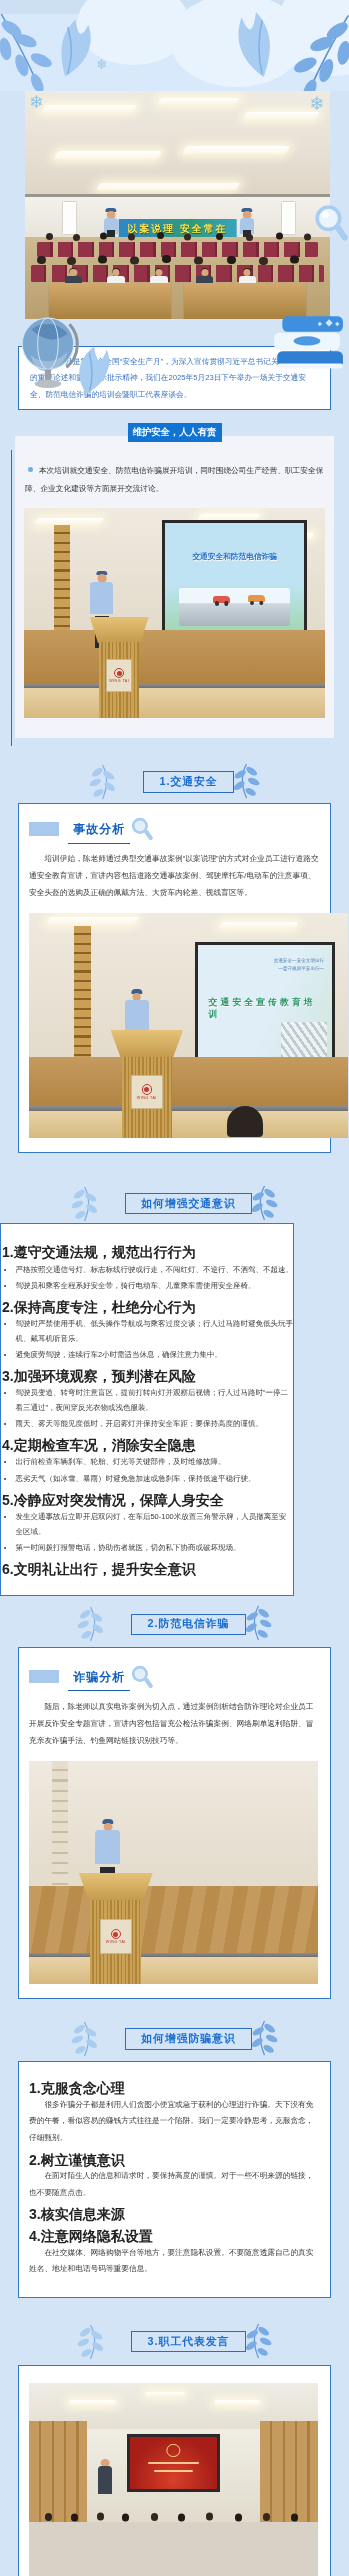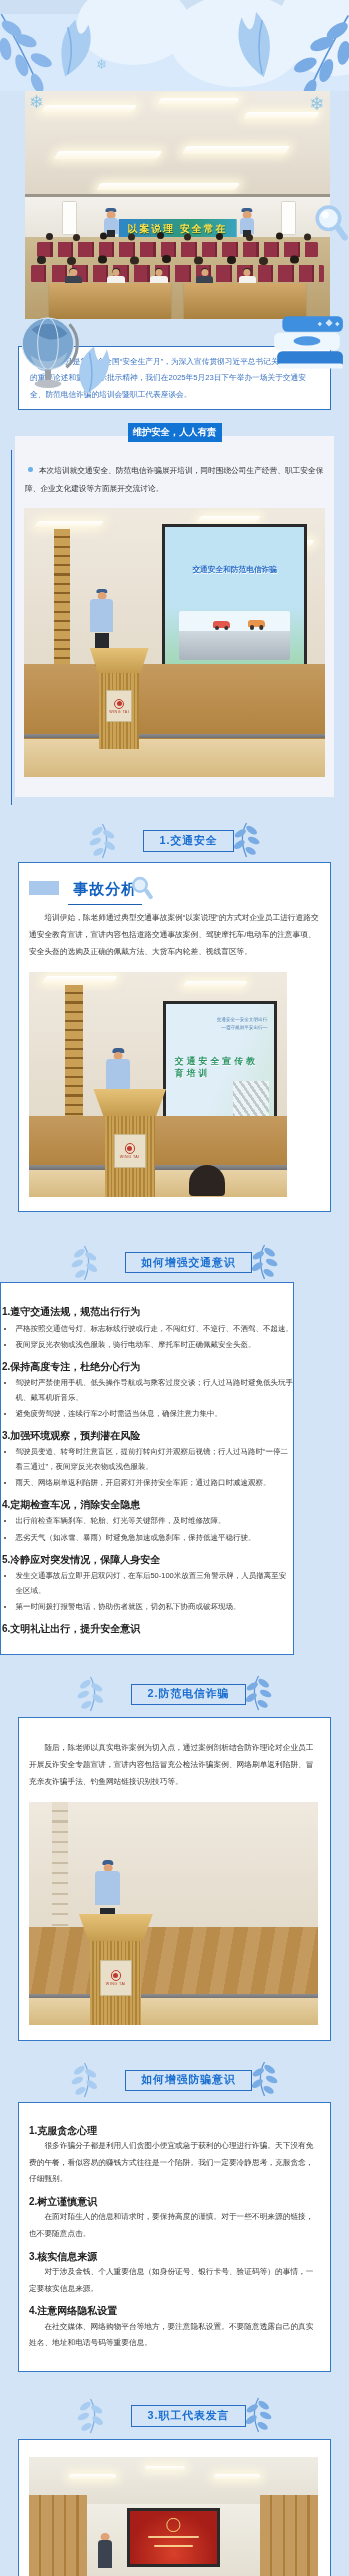--- a/index.html
+++ b/index.html
@@ -92,25 +92,25 @@
   .dot{display:inline-block;width:4.6px;height:4.6px;border-radius:50%;background:#6ab0e8;margin:0 6.2px 1px 3.1px;}
   
   .sec-hdr{position:relative;width:fit-content;margin:0 auto;padding-left:28px;}
   .sec-box{border:0.5px solid #2a6ec4;padding:2.6px 15.5px;font-size:10.8px;font-weight:bold;color:#1a6ed0;letter-spacing:1px;white-space:nowrap;}
   .sec-hdr .leaf-svg.l{left:-28px;top:-7.2px;}
   .sec-hdr .leaf-svg.r{right:-28px;top:-8.2px;transform:scaleX(-1);}
   
   .card{width:291px;margin:0 auto;background:#fff;border:1px solid #3379c8;padding:17.5px 10.3px 14.4px 10.3px;}
   .label-row{position:relative;height:17.5px;margin-bottom:11.3px;}
   .label-block{position:absolute;left:0;top:1px;width:30px;height:13.4px;background:#a8c8ec;}
-  .label-text{position:absolute;left:39px;top:0;font-size:15px;font-weight:bold;color:#1260c0;letter-spacing:1px;border-bottom:1.5px solid #1b5fb0;padding:0 5.2px 4.1px 5.2px;}
+  .label-text{position:absolute;left:39px;top:0;font-size:12px;font-weight:bold;color:#1260c0;letter-spacing:1px;border-bottom:1.5px solid #1b5fb0;padding:0 5.2px 4.1px 5.2px;}
   .mag{position:absolute;left:101px;top:-4.1px;}
   .body-par{font-size:7.7px;line-height:17px;color:#3a3a3a;margin:0;}
   .tips{margin:0;padding:0 0 0 1px;}
-  .tip-title{font-size:10px;font-weight:bold;color:#222;line-height:15.5px;margin-top:6.2px;}
+  .tip-title{font-size:14px;font-weight:bold;color:#222;line-height:15.5px;margin-top:6.2px;}
   .tip-title:first-child{margin-top:0;}
   .tips ul{margin:2.1px 0 2.1px 13.4px;padding:0;}
   .tips li{font-size:7.5px;line-height:14.4px;color:#3a3a3a;margin:2.1px 0;}
   .fraud-par{font-size:7.7px;line-height:16.5px;color:#3a3a3a;margin:0 0 2.1px 0;text-indent:2em;}
 </style>
 </head>
 <body>
 
 <div class="top-strip"></div>
 
@@ -256,21 +256,21 @@
   <p class="indent" style="margin:0;">今年6月是第24个全国“安全生产月”，为深入宣传贯彻习近平总书记关于安全生产的重要论述和重要指示批示精神，我们在2025年5月23日下午举办一场关于交通安全、防范电信诈骗的培训会暨职工代表座谈会。</p>
 </div>
 
 <div class="blue-box">
   <span>维护安全，人人有责</span>
 </div>
 <div class="light-panel">
   <div class="accent-line"></div>
   <p class="bullet-par"><span class="dot"></span><span>本次培训就交通安全、防范电信诈骗展开培训，同时围绕公司生产经营、职工安全保障、企业文化建设等方面展开交流讨论。</span></p>
 
-  <div class="photo" style="width:301px;height:269px;margin:0 auto;">
+  <div class="photo" style="width:301px;height:210px;margin:0 auto;">
     <div class="panel-wall" style="left:0;top:0;right:0;height:58%;"></div>
     <div class="lightbar" style="left:4%;top:5%;width:22%;height:6.2px;transform:skewX(-35deg);"></div>
     <div class="lightbar" style="left:58%;top:3%;width:20%;height:5.7px;transform:skewX(-30deg);"></div>
     <div class="lightbar" style="left:80%;top:12%;width:16%;height:5.7px;transform:skewX(-30deg);"></div>
     <div class="pillar" style="left:10%;top:8%;width:15.5px;bottom:42%;"></div>
     <div class="screen" style="left:46%;top:6%;width:48%;height:56%;">
       <div class="scr-slide2" style="position:absolute;inset:0;">
         <div class="scr-title2">交通安全和防范电信诈骗</div>
         <div class="scr-cartoon">
           <div class="car" style="left:30%;top:20%;"></div>
@@ -326,21 +326,21 @@
   <div class="label-row">
     <div class="label-block"></div>
     <div class="label-text">事故分析</div>
     <svg class="mag" width="23" height="27" viewBox="0 0 44 52">
       <circle cx="19" cy="17" r="13" fill="#e3f0fc" stroke="#a9cdf0" stroke-width="5"></circle>
       <rect x="26" y="28" width="8" height="22" rx="4" transform="rotate(-35 26 28)" fill="#a9cdf0"></rect>
     </svg>
   </div>
   <p class="body-par indent">培训伊始，陈老师通过典型交通事故案例“以案说理”的方式对企业员工进行道路交通安全教育宣讲，宣讲内容包括道路交通事故案例、驾驶摩托车/电动车的注意事项、安全头盔的选购及正确的佩戴方法、大货车内轮差、视线盲区等。</p>
 
-  <div class="photo" style="width:258px;height:225px;margin-top:11.3px;">
+  <div class="photo" style="width:319px;height:225px;margin-top:11.3px;">
     <div class="panel-wall" style="left:0;top:0;right:0;height:64%;"></div>
     <div class="lightbar" style="left:6%;top:2%;width:28%;height:6.7px;transform:skewX(-30deg);"></div>
     <div class="lightbar" style="left:60%;top:4%;width:24%;height:6.2px;transform:skewX(-30deg);"></div>
     <div class="pillar" style="left:14%;top:6%;width:17.5px;bottom:30%;"></div>
     <div class="screen" style="left:52%;top:13%;width:44%;height:58%;">
       <div class="scr-slide3" style="position:absolute;inset:0;">
         <div class="scr3-small">
             <div>交通安全—安全文明出行</div>
           <div>—遵守规则平安出行—</div>
           </div>
@@ -390,46 +390,46 @@
         <ellipse cx="44" cy="44" rx="12" ry="6" transform="rotate(35 44 44)"></ellipse>
         <ellipse cx="22" cy="56" rx="11" ry="6" transform="rotate(-30 22 56)"></ellipse>
       </g>
   </svg>
 </div>
 
 <div class="card tips" style="margin-top:9.3px;padding-top:20.6px;padding-bottom:17.5px;">
   <div class="tip-title">1.遵守交通法规，规范出行行为</div>
   <ul>
     <li>严格按照交通信号灯、标志标线行驶或行走，不闯红灯、不逆行、不酒驾、不超速。</li>
-    <li>夜间穿反光衣物或浅色服装，骑行电动车、摩托车时正确佩戴安全头盔。</li>
+    <li>驾驶员和乘客全程系好安全带，骑行电动车、儿童乘车需使用安全座椅。</li>
   </ul>
   <div class="tip-title">2.保持高度专注，杜绝分心行为</div>
   <ul>
     <li>驾驶时严禁使用手机、低头操作导航或与乘客过度交谈；行人过马路时避免低头玩手机、戴耳机听音乐。</li>
     <li>避免疲劳驾驶，连续行车2小时需适当休息，确保注意力集中。</li>
   </ul>
   <div class="tip-title">3.加强环境观察，预判潜在风险</div>
   <ul>
     <li>驾驶员变道、转弯时注意盲区，提前打转向灯并观察后视镜；行人过马路时“一停二看三通过”，夜间穿反光衣物或浅色服装。</li>
-    <li>雨天、网络刷单返利陷阱，开启雾灯并保持安全车距；通过路口时减速观察。</li>
+    <li>雨天、雾天等能见度低时，开启雾灯并保持安全车距；要保持高度的谨慎。</li>
   </ul>
   <div class="tip-title">4.定期检查车况，消除安全隐患</div>
   <ul>
     <li>出行前检查车辆刹车、轮胎、灯光等关键部件，及时维修故障。</li>
     <li>恶劣天气（如冰雪、暴雨）时避免急加速或急刹车，保持低速平稳行驶。</li>
   </ul>
   <div class="tip-title">5.冷静应对突发情况，保障人身安全</div>
   <ul>
     <li>发生交通事故后立即开启双闪灯，在车后50-100米放置三角警示牌，人员撤离至安全区域。</li>
     <li>第一时间拨打报警电话，协助伤者就医，切勿私下协商或破坏现场。</li>
   </ul>
   <div class="tip-title">6.文明礼让出行，提升安全意识</div>
 </div>
 
-<div class="sec-hdr" style="margin-top:29px;">
+<div class="sec-hdr" style="margin-top:18px;">
   <svg class="leaf-svg l" width="31" height="36" viewBox="0 0 60 70">
     <path d="M30 2 C 40 20, 42 40, 30 68" stroke="#7fb0e6" stroke-width="2.5" fill="none"></path>
     <g fill="#a9cdf1">
         <ellipse cx="20" cy="16" rx="12" ry="6" transform="rotate(-35 20 16)"></ellipse>
         <ellipse cx="42" cy="22" rx="12" ry="6" transform="rotate(30 42 22)"></ellipse>
         <ellipse cx="16" cy="36" rx="12" ry="6" transform="rotate(-25 16 36)"></ellipse>
         <ellipse cx="44" cy="44" rx="12" ry="6" transform="rotate(35 44 44)"></ellipse>
         <ellipse cx="22" cy="56" rx="11" ry="6" transform="rotate(-30 22 56)"></ellipse>
       </g>
   </svg>
@@ -440,20 +440,28 @@
         <ellipse cx="20" cy="16" rx="12" ry="6" transform="rotate(-35 20 16)"></ellipse>
         <ellipse cx="42" cy="22" rx="12" ry="6" transform="rotate(30 42 22)"></ellipse>
         <ellipse cx="16" cy="36" rx="12" ry="6" transform="rotate(-25 16 36)"></ellipse>
         <ellipse cx="44" cy="44" rx="12" ry="6" transform="rotate(35 44 44)"></ellipse>
         <ellipse cx="22" cy="56" rx="11" ry="6" transform="rotate(-30 22 56)"></ellipse>
       </g>
   </svg>
 </div>
 
 <div class="card" style="margin-top:12.4px;padding-top:20.6px;">
+  <div class="label-row">
+    <div class="label-block"></div>
+    <div class="label-text">诈骗分析</div>
+    <svg class="mag" width="23" height="27" viewBox="0 0 44 52">
+      <circle cx="19" cy="17" r="13" fill="#e3f0fc" stroke="#a9cdf0" stroke-width="5"></circle>
+      <rect x="26" y="28" width="8" height="22" rx="4" transform="rotate(-35 26 28)" fill="#a9cdf0"></rect>
+    </svg>
+  </div>
   <p class="body-par indent">随后，陈老师以真实电诈案例为切入点，通过案例剖析结合防诈理论对企业员工开展反诈安全专题宣讲，宣讲内容包括冒充公检法诈骗案例、网络刷单返利陷阱、冒充亲友诈骗手法、钓鱼网站链接识别技巧等。</p>
 
   <div class="photo" style="width:289px;height:223px;margin-top:12.4px;">
     <div class="panel-wall" style="left:0;top:0;right:0;height:56%;"></div>
     <div class="pillar" style="left:8%;top:0;width:15.5px;bottom:36%;background:repeating-linear-gradient(#e6ddcd 0 8.2px,#c9bda6 8.2px 10.3px);"></div>
     <div class="wd-wall" style="left:0;right:0;top:56%;height:32%;background:repeating-linear-gradient(100deg,#c59a5e 0 13.4px,#b98c4c 13.4px 27px);"></div>
     <div class="baseboard" style="top:86%;height:4.6px;"></div>
     <div class="floor-wood" style="height:12%;"></div>
     <div class="fig" style="left:23%;top:26%;width:25px;height:82px;">
       <span class="f-cap"></span>
@@ -495,21 +503,20 @@
       </g>
   </svg>
 </div>
 
 <div class="card" style="margin-top:11.3px;padding-top:19.6px;padding-bottom:17.5px;">
   <div class="tip-title">1.克服贪念心理</div>
   <p class="fraud-par">很多诈骗分子都是利用人们贪图小便宜或急于获利的心理进行诈骗。天下没有免费的午餐，看似容易的赚钱方式往往是一个陷阱。我们一定要冷静思考，克服贪念，仔细甄别。</p>
   <div class="tip-title">2.树立谨慎意识</div>
   <p class="fraud-par">在面对陌生人的信息和请求时，要保持高度的谨慎。对于一些不明来源的链接，也不要随意点击。</p>
   <div class="tip-title">3.核实信息来源</div>
-  <p class="fraud-par">对于涉及金钱、个人重要信息（如身份证号、银行卡号、验证码等）的事情，一定要核实信息来源。</p>
   <div class="tip-title">4.注意网络隐私设置</div>
   <p class="fraud-par">在社交媒体、网络购物平台等地方，要注意隐私设置。不要随意透露自己的真实姓名、地址和电话号码等重要信息。</p>
 </div>
 
 <div class="sec-hdr" style="margin-top:33px;">
   <svg class="leaf-svg l" width="31" height="36" viewBox="0 0 60 70">
     <path d="M30 2 C 40 20, 42 40, 30 68" stroke="#7fb0e6" stroke-width="2.5" fill="none"></path>
     <g fill="#a9cdf1">
         <ellipse cx="20" cy="16" rx="12" ry="6" transform="rotate(-35 20 16)"></ellipse>
         <ellipse cx="42" cy="22" rx="12" ry="6" transform="rotate(30 42 22)"></ellipse>

